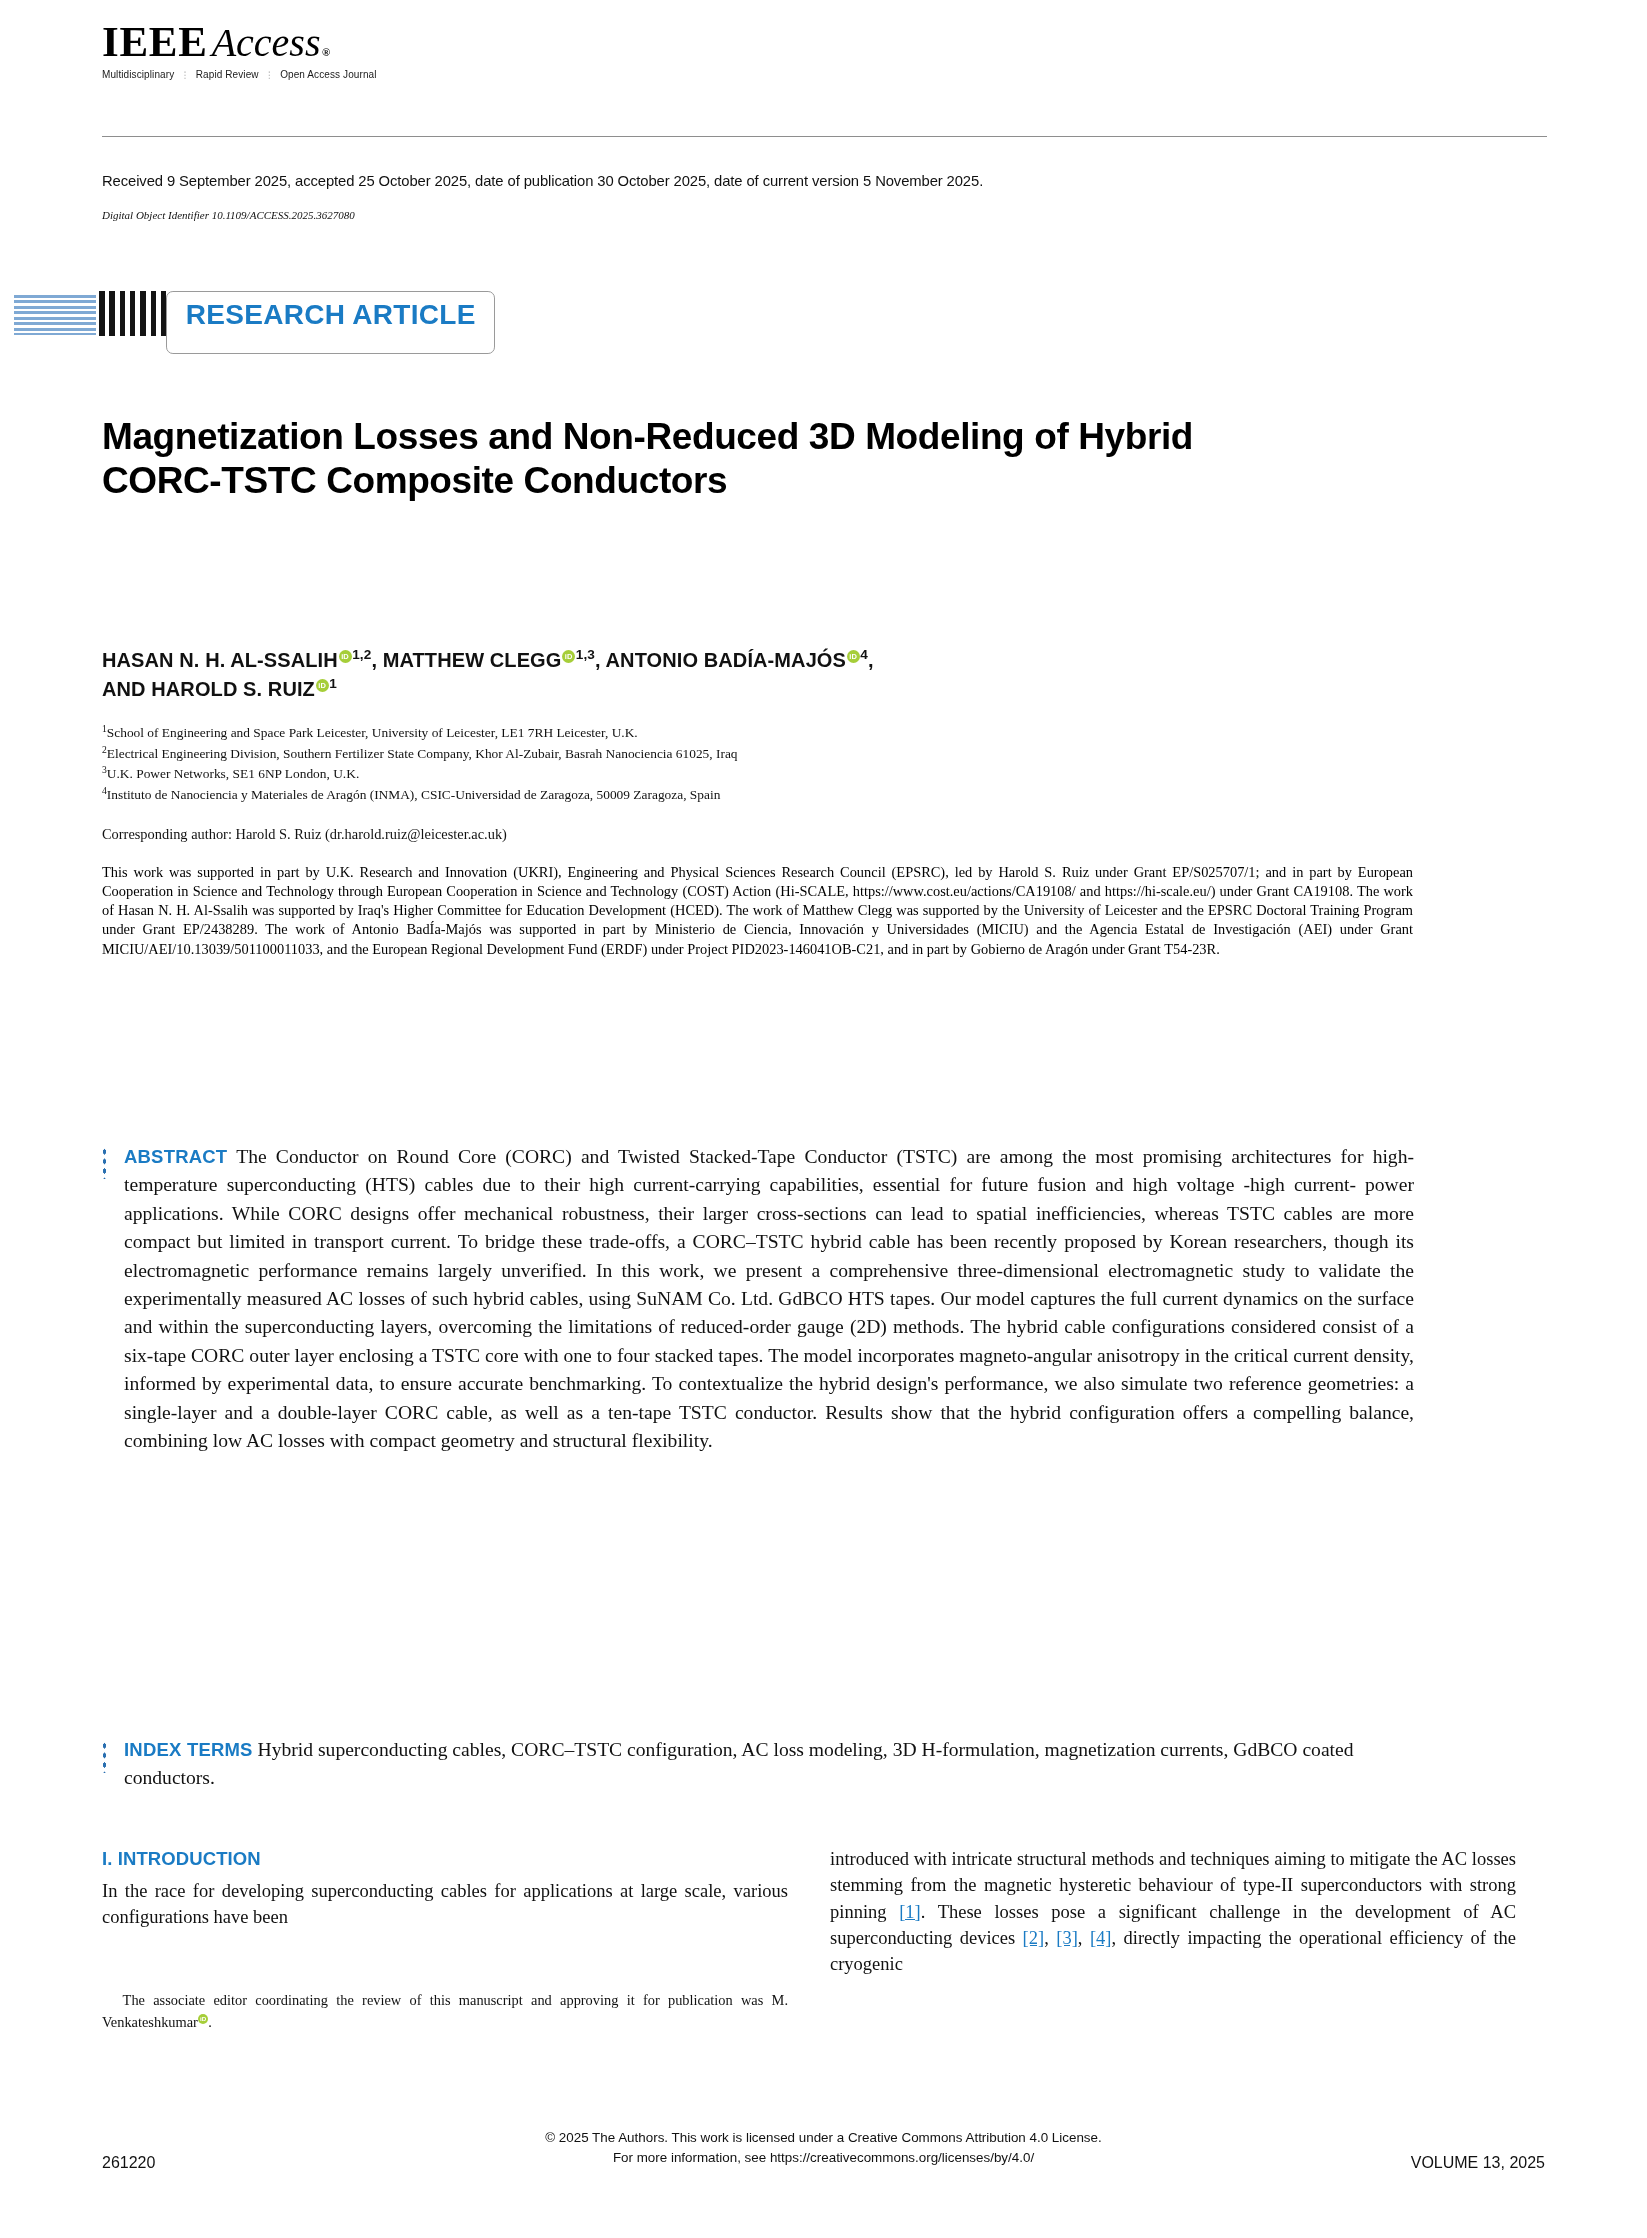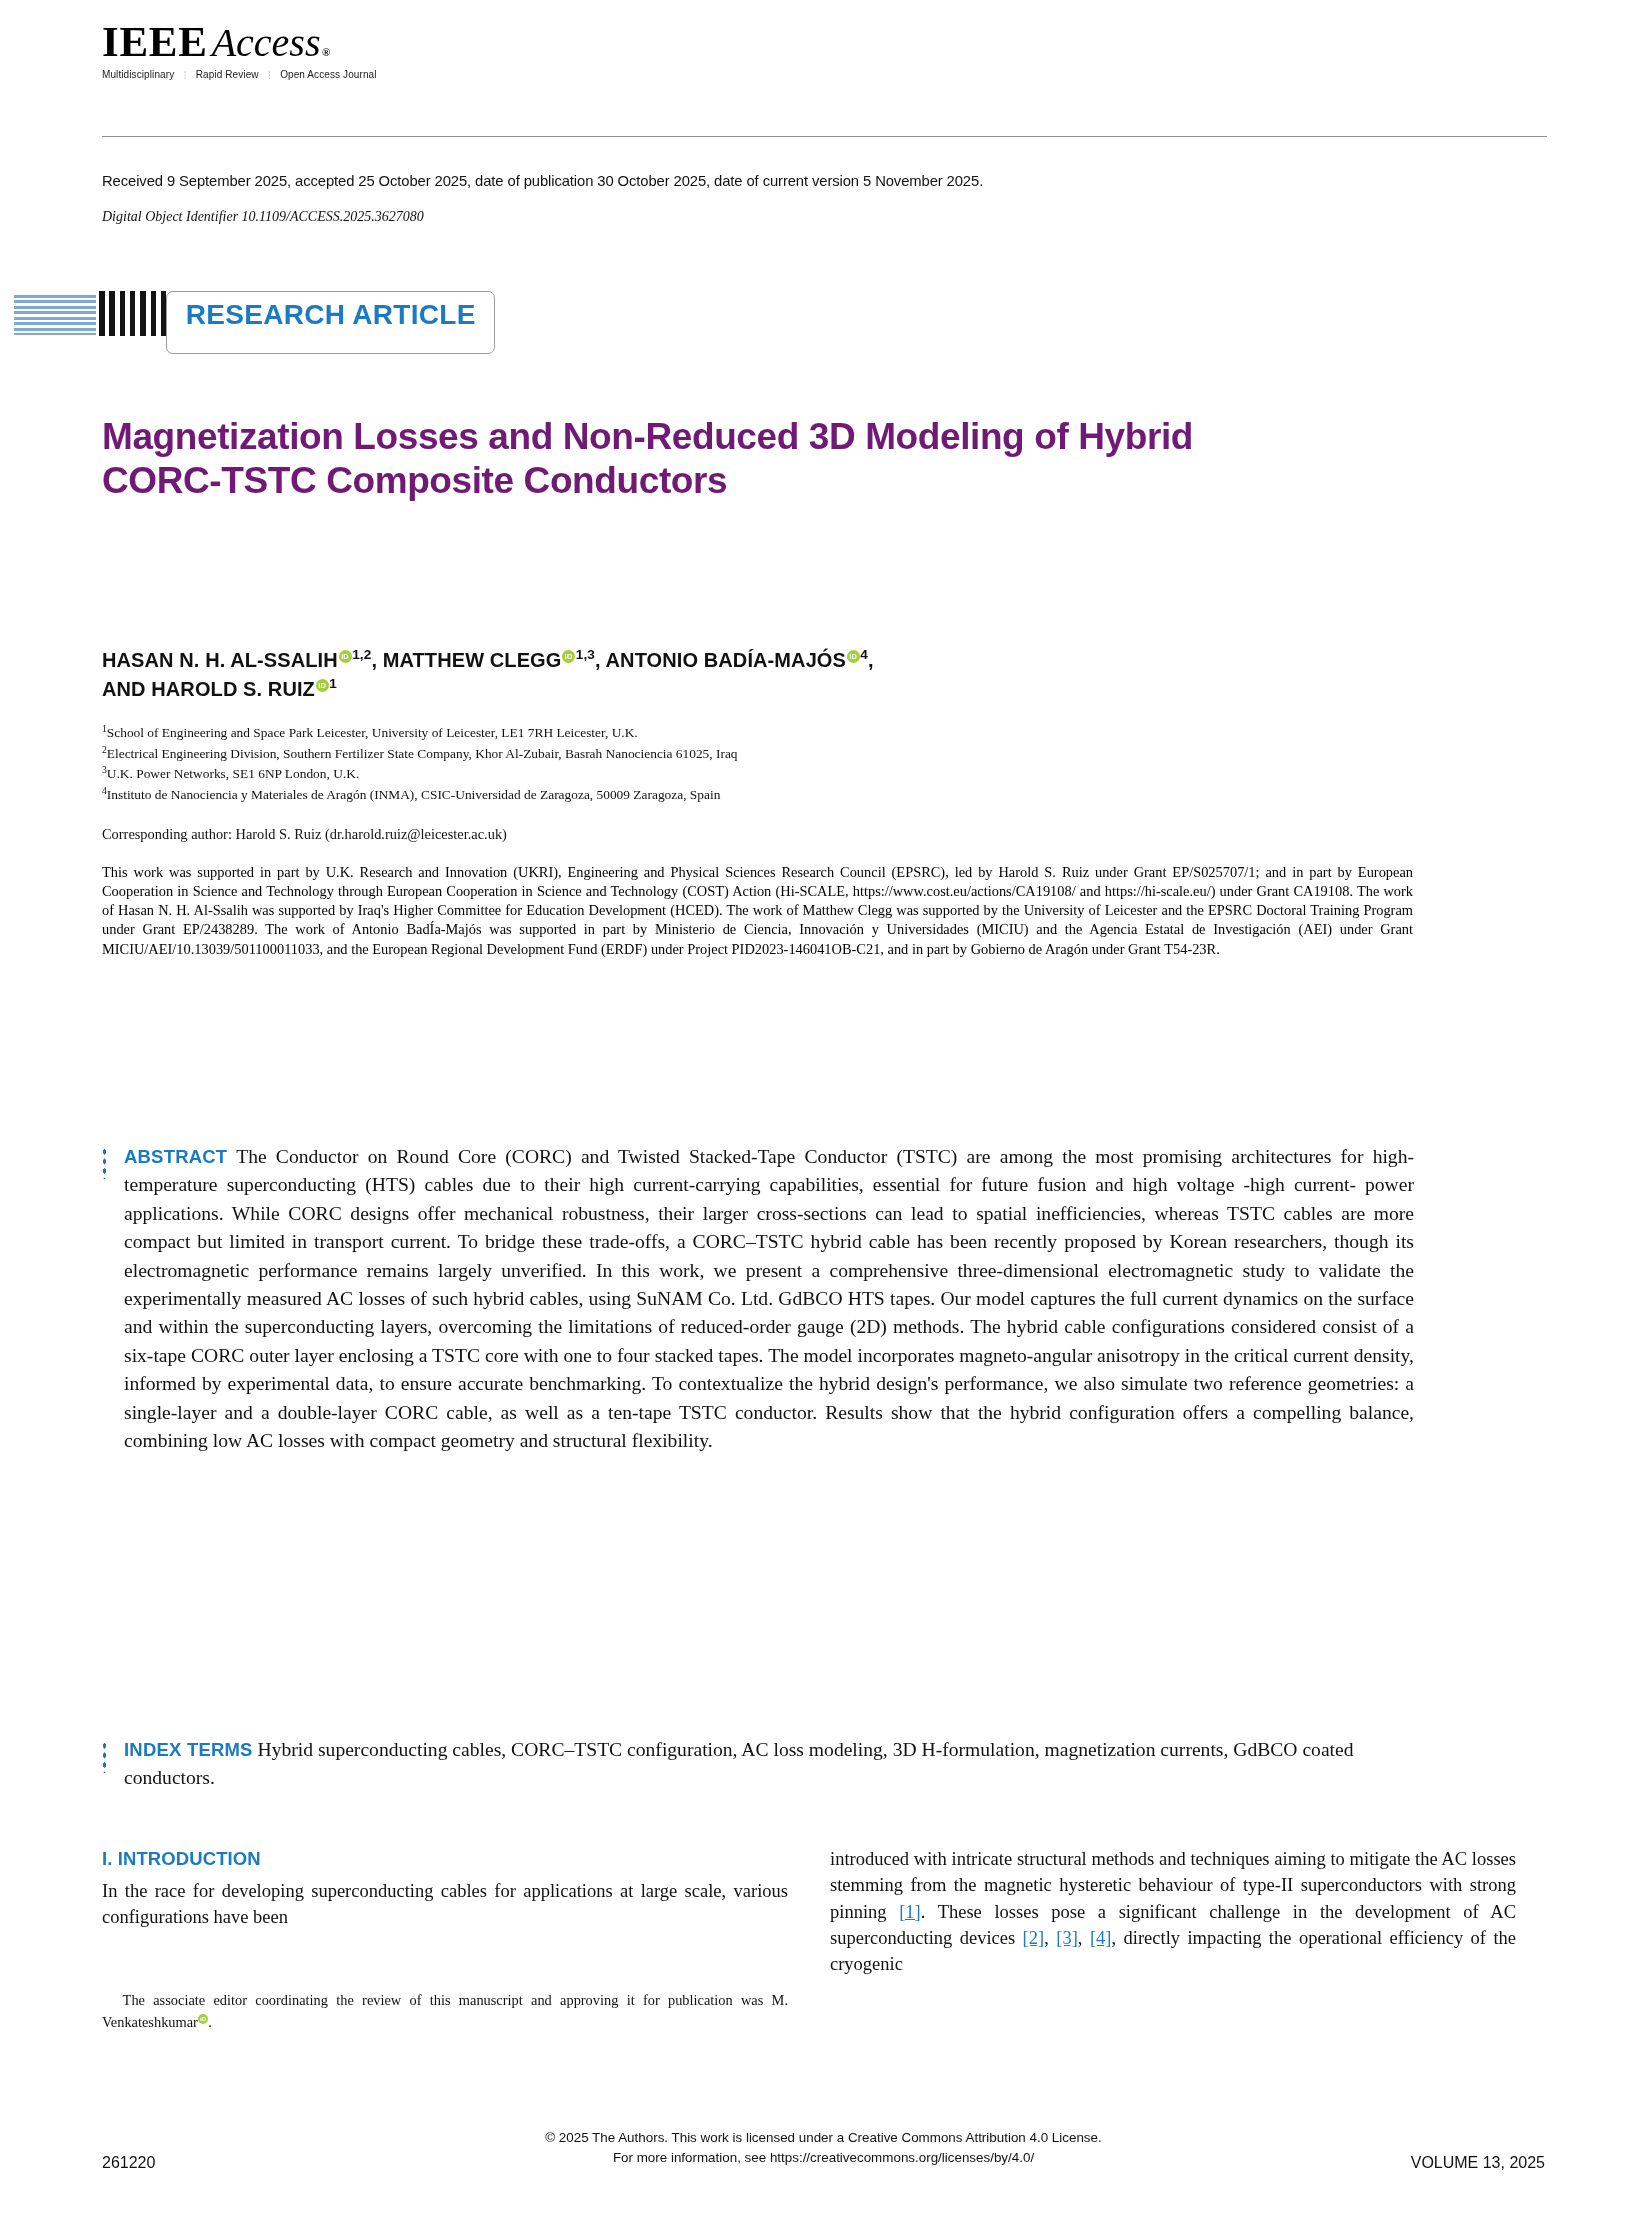--- a/index.html
+++ b/index.html
@@ -91,21 +91,21 @@
     font-size: 14.8px;
     color: #111;
     letter-spacing: -0.1px;
   }
   .doi {
     position: absolute;
     left: 102px;
     top: 209px;
     font-family: "Liberation Serif", serif;
     font-style: italic;
-    font-size: 14px;
+    font-size: 11px;
     color: #111;
   }
   
   .banner {
     position: absolute;
     left: 13.7px;
     top: 291px;
     width: 590px;
     height: 48px;
   }
@@ -148,21 +148,21 @@
   
   .title {
     position: absolute;
     left: 102px;
     top: 390px;
     width: 1167px;
     font-family: "Liberation Sans", sans-serif;
     font-weight: bold;
     font-size: 37px;
     line-height: 1.19;
-    color: #701a75;
+    color: #000000;
     letter-spacing: -0.4px;
   }
   
   .authors {
     position: absolute;
     left: 102px;
     top: 645px;
     width: 1304px;
     font-family: "Liberation Sans", sans-serif;
     font-weight: bold;

